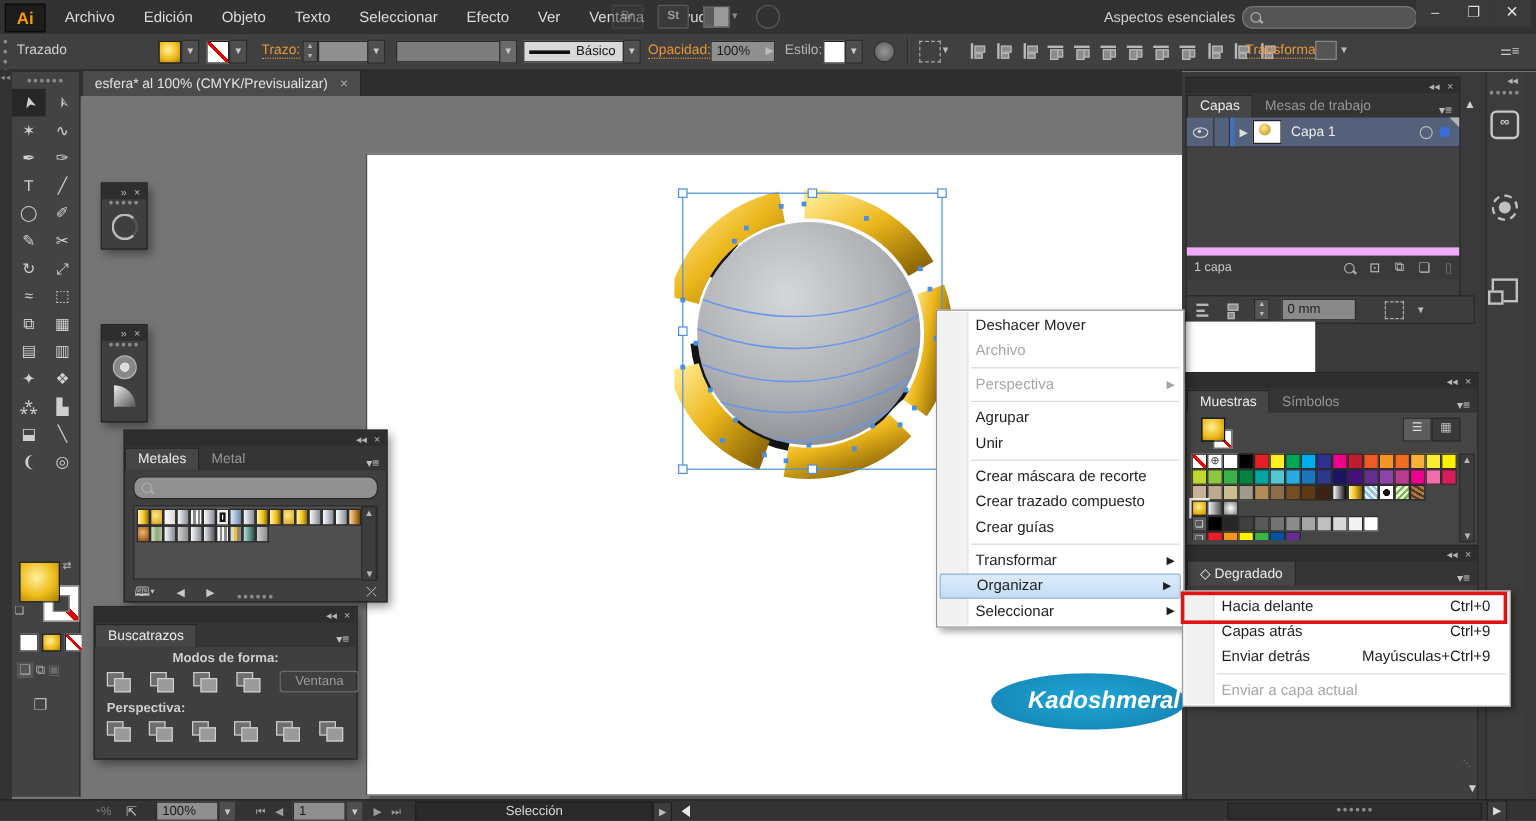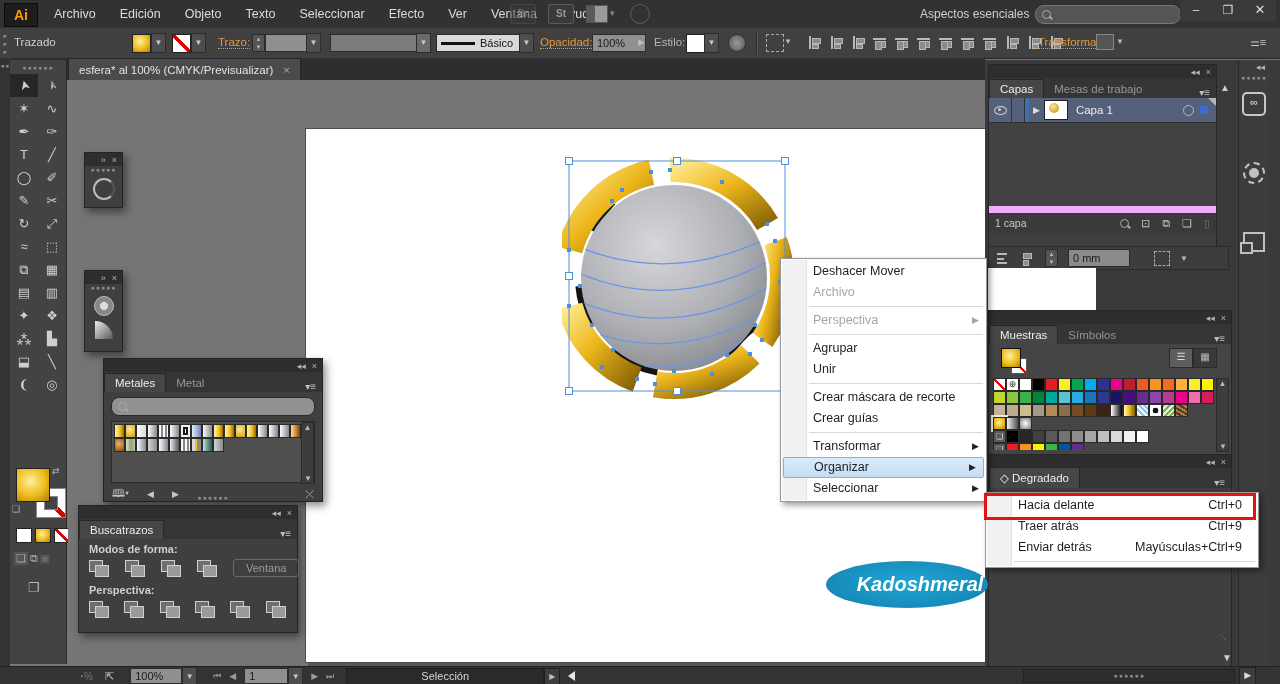--- a/index.html
+++ b/index.html
@@ -419,21 +419,21 @@
 
   <div class="abs panel" style="left:78px;top:505px;width:218px;height:126px;z-index:12;">
     <div class="phead">
         <span>◂◂</span>
         <span>×</span>
       </div>
     <div class="ptabs">
       <span class="ptab on">Buscatrazos</span>
       <span class="pmenu">▾≡</span>
     </div>
-    <div style="padding:4px 10px 0;color:#cfcfcf;font-size:11px;font-weight:bold;">Modos de forma:</div>
+    <div style="padding:4px 10px 0;color:#cfcfcf;font-size:11px;font-weight:bold;text-align:center;">Modos de forma:</div>
     <div class="f" style="padding:4px 10px;gap:14px;">
       <span id="shape-mode-icons" class="f" style="gap:14px;">
           <span class="pf">
             <i class="a"></i>
             <i class="b"></i>
           </span>
           <span class="pf">
             <i class="a"></i>
             <i class="b"></i>
           </span>
@@ -622,33 +622,35 @@
     <div class="gut"></div>
   <div class="mrow"><span>Deshacer Mover</span></div>
       <div class="mrow dis"><span>Archivo</span></div>
       <div class="msep"></div>
       <div class="mrow dis"><span>Perspectiva</span><span class="marr">▶</span></div>
       <div class="msep"></div>
       <div class="mrow"><span>Agrupar</span></div>
       <div class="mrow"><span>Unir</span></div>
       <div class="msep"></div>
       <div class="mrow"><span>Crear máscara de recorte</span></div>
+      <div class="mrow"><span>Crear trazado compuesto</span></div>
       <div class="mrow"><span>Crear guías</span></div>
       <div class="msep"></div>
       <div class="mrow"><span>Transformar</span><span class="marr">▶</span></div>
       <div class="mrow hl"><span>Organizar</span><span class="marr">▶</span></div>
       <div class="mrow"><span>Seleccionar</span><span class="marr">▶</span></div>
     </div>
 
   <div class="abs wmenu" id="sub-menu" style="left:985px;top:492px;width:272px;z-index:50;">
     <div class="gut"></div>
       <div class="mrow"><span>Hacia delante</span><span class="msc">Ctrl+0</span></div>
-      <div class="mrow"><span>Traer atrás</span><span class="msc">Ctrl+9</span></div>
+      <div class="mrow"><span>Capas atrás</span><span class="msc">Ctrl+9</span></div>
       <div class="mrow"><span>Enviar detrás</span><span class="msc">Mayúsculas+Ctrl+9</span></div>
       <div class="msep"></div>
+      <div class="mrow dis"><span>Enviar a capa actual</span></div>
     </div>
 
   <div class="abs redbox" style="left:984px;top:493px;width:266px;height:21px;"></div>
 
   <div class="abs statusbar f">
     <span class="dim" style="margin-left:78px;font-size:10px;">◔%</span>
     <span style="margin-left:12px;color:#c8c8c8;font-size:11px;">⇱</span>
     <span class="field" style="margin-left:16px;width:42px;height:14px;line-height:14px;">100%</span>
     <span class="dd" style="height:16px;">▼</span>
     <span style="margin-left:16px;color:#9a9a9a;font-size:9px;">⏮</span>

